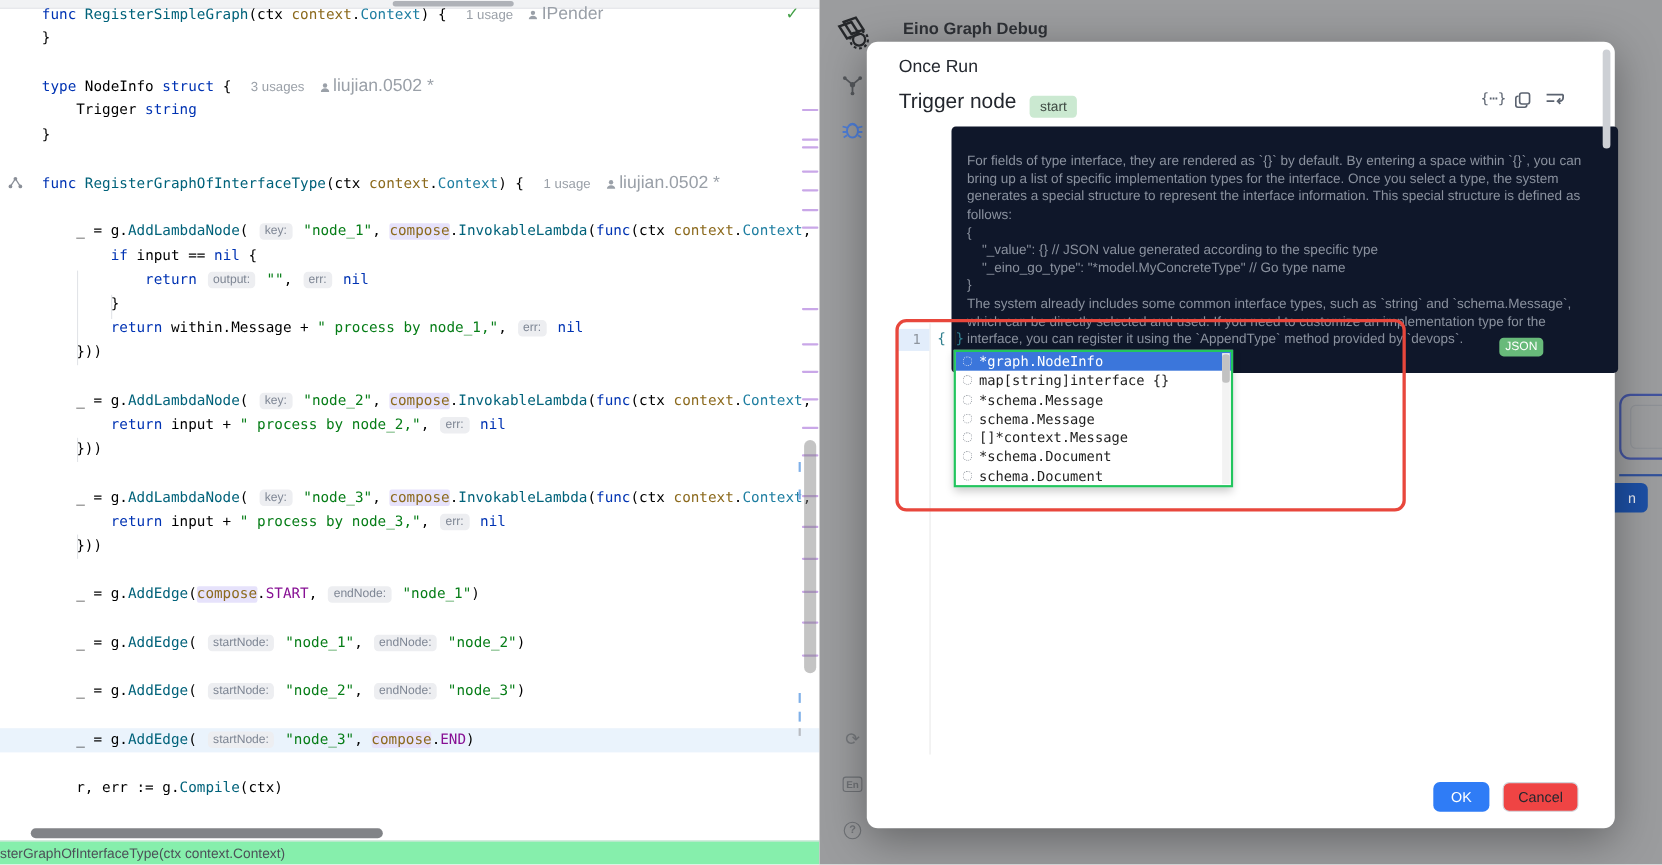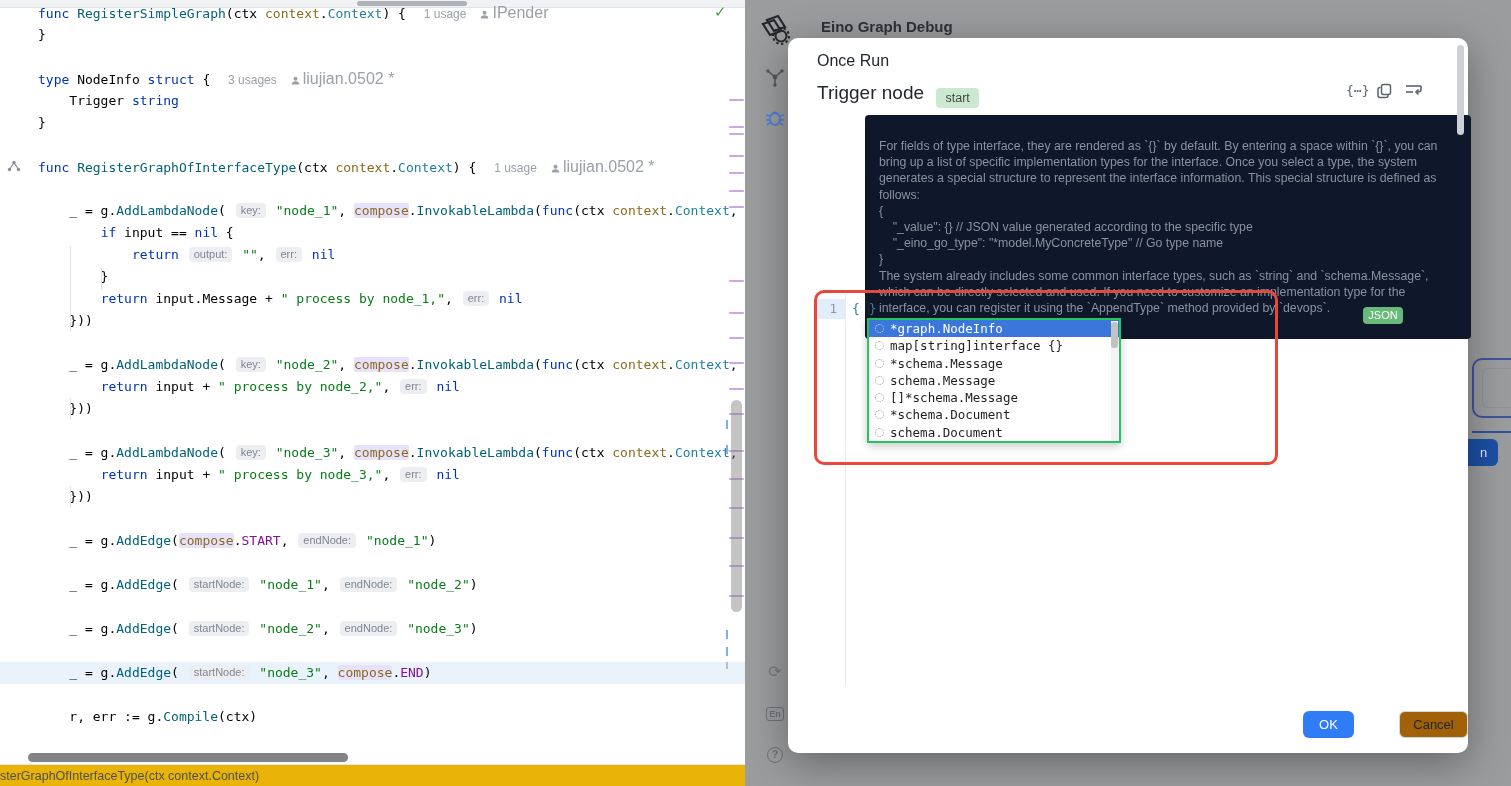--- a/index.html
+++ b/index.html
@@ -29,21 +29,21 @@
   .iguide{position:absolute;width:1px;background:#E2E4E8;}
   #gutter-run-icon{position:absolute;left:6px;top:159px;}
   #inspect-check{position:absolute;left:714px;top:3px;font-size:15px;color:#43A047;}
   #err-stripe{position:absolute;left:0;top:0;width:745px;height:786px;pointer-events:none;}
   .vdash{position:absolute;left:729px;width:15px;height:2px;background:#C9A7E8;border-radius:1px;}
   .btick{position:absolute;left:726px;width:2px;height:9px;background:#7FB0E8;}
   .gtick{position:absolute;left:726px;width:2px;height:7px;background:#B9BCC2;}
   #v-scroll-thumb{position:absolute;left:731px;top:400px;width:11px;height:212px;background:rgba(125,125,125,.45);border-radius:6px;}
   #h-scroll{position:absolute;left:0;top:750px;width:745px;height:14px;background:#fff;}
   #h-scroll-thumb{position:absolute;left:28px;top:3px;width:320px;height:9px;background:#818387;border-radius:5px;}
-  #status-bar{position:absolute;left:0;top:764px;width:745px;height:22px;background:#eab308;border-top:1px solid #E6E7EA;}
+  #status-bar{position:absolute;left:0;top:764px;width:745px;height:22px;background:#86efac;border-top:1px solid #E6E7EA;}
   #breadcrumb{position:absolute;left:0;top:4px;font-size:12.5px;color:#4C5158;white-space:nowrap;}
 
   
   #panel{position:absolute;left:745px;top:0;width:766px;height:786px;background:#9B9C9E;}
   #panel-title{position:absolute;left:76px;top:18px;font-size:15px;font-weight:600;color:#2E3136;}
   .side-ic{position:absolute;left:12px;width:36px;text-align:center;}
   #refresh-icon{top:662px;font-size:16px;color:#75787C;}
   #lang-icon{top:703px;}
   #lang-box{display:inline-block;border:1.5px solid #6F7276;color:#6F7276;border-radius:3px;
             font-size:9px;line-height:12px;padding:0 2px;font-weight:700;}
@@ -88,22 +88,22 @@
   .dd-row{height:17.3px;line-height:17.3px;font-family:"DejaVu Sans Mono",monospace;font-size:12.5px;color:#1E1E1E;
           padding-left:6px;white-space:pre;cursor:pointer;}
   .dd-row.sel{background:#3B76DB;color:#fff;}
   .dd-circle{display:inline-block;width:7px;height:7px;border:1px dotted #9CA1A8;border-radius:50%;margin-right:6px;vertical-align:0px;}
   .dd-row.sel .dd-circle{border-color:#CBD9F2;}
   #dd-scroll{position:absolute;right:1px;top:1px;width:7px;height:119px;background:#F3F3F3;}
   #dd-thumb{position:absolute;left:0;top:1px;width:7px;height:26px;background:#C2C2C2;border-radius:3px;}
   #modal-scroll-thumb{position:absolute;left:669px;top:7px;width:7px;height:90px;background:#CDD0D5;border-radius:4px;}
   #ok-btn{position:absolute;left:515px;top:673px;width:51px;height:27px;background:#2F7CF6;border:none;border-radius:6px;
           color:#fff;font-size:13px;cursor:pointer;font-family:"Liberation Sans",sans-serif;}
-  #cancel-btn{position:absolute;left:578px;top:673px;width:69px;height:27px;background:#a16207;border:1px solid #D2D5DB;
-          border-radius:6px;color:#23272E;font-size:13px;cursor:pointer;font-family:"Liberation Sans",sans-serif;margin-left:33px;}
+  #cancel-btn{position:absolute;left:578px;top:673px;width:69px;height:27px;background:#ef4444;border:1px solid #D2D5DB;
+          border-radius:6px;color:#23272E;font-size:13px;cursor:pointer;font-family:"Liberation Sans",sans-serif;}
 </style>
 </head>
 <body>
 
 <div id="root">
 
   <div id="editor">
     <div id="top-strip">
       <div id="top-strip-thumb"></div>
     </div>
@@ -124,21 +124,21 @@
         <div class="cl"></div>
         <div class="cl"><span class="tok-k">func </span><span class="tok-f">RegisterGraphOfInterfaceType</span><span>(ctx </span><span class="tok-g">context</span><span>.</span><span class="tok-t">Context</span><span>) { </span><span class="hint-use">1 usage</span><span class="hint-auth"><svg class="pic" width="9" height="9" viewBox="0 0 10 10">
               <circle cx="5" cy="3" r="2.2" fill="#9AA0A8"></circle>
               <path d="M0.8 9.5c0-2.3 1.9-3.6 4.2-3.6s4.2 1.3 4.2 3.6z" fill="#9AA0A8"></path>
             </svg>liujian.0502 *</span></div>
         <div class="cl"></div>
         <div class="cl"><span>    _ = g.</span><span class="tok-f">AddLambdaNode</span><span>( </span><span class="chip">key:</span><span> </span><span class="tok-s">"node_1"</span><span>, </span><span class="tok-g bg">compose</span><span>.</span><span class="tok-f">InvokableLambda</span><span>(</span><span class="tok-k">func</span><span>(ctx </span><span class="tok-g">context</span><span>.</span><span class="tok-t">Context</span><span>, in</span></div>
         <div class="cl"><span>        </span><span class="tok-k">if</span><span> input == </span><span class="tok-k">nil</span><span> {</span></div>
         <div class="cl"><span>            </span><span class="tok-k">return</span><span> </span><span class="chip">output:</span><span> </span><span class="tok-s">""</span><span>, </span><span class="chip">err:</span><span> </span><span class="tok-k">nil</span></div>
         <div class="cl"><span>        }</span></div>
-        <div class="cl"><span>        </span><span class="tok-k">return</span><span> input.Message + </span><span class="tok-s">" process by node_1,"</span><span>, </span><span class="chip">err:</span><span> </span><span class="tok-k">nil</span></div>
+        <div class="cl"><span>        </span><span class="tok-k">return</span><span> within.Message + </span><span class="tok-s">" process by node_1,"</span><span>, </span><span class="chip">err:</span><span> </span><span class="tok-k">nil</span></div>
         <div class="cl"><span>    }))</span></div>
         <div class="cl"></div>
         <div class="cl"><span>    _ = g.</span><span class="tok-f">AddLambdaNode</span><span>( </span><span class="chip">key:</span><span> </span><span class="tok-s">"node_2"</span><span>, </span><span class="tok-g bg">compose</span><span>.</span><span class="tok-f">InvokableLambda</span><span>(</span><span class="tok-k">func</span><span>(ctx </span><span class="tok-g">context</span><span>.</span><span class="tok-t">Context</span><span>, in</span></div>
         <div class="cl"><span>        </span><span class="tok-k">return</span><span> input + </span><span class="tok-s">" process by node_2,"</span><span>, </span><span class="chip">err:</span><span> </span><span class="tok-k">nil</span></div>
         <div class="cl"><span>    }))</span></div>
         <div class="cl"></div>
         <div class="cl"><span>    _ = g.</span><span class="tok-f">AddLambdaNode</span><span>( </span><span class="chip">key:</span><span> </span><span class="tok-s">"node_3"</span><span>, </span><span class="tok-g bg">compose</span><span>.</span><span class="tok-f">InvokableLambda</span><span>(</span><span class="tok-k">func</span><span>(ctx </span><span class="tok-g">context</span><span>.</span><span class="tok-t">Context</span><span>, </span></div>
         <div class="cl"><span>        </span><span class="tok-k">return</span><span> input + </span><span class="tok-s">" process by node_3,"</span><span>, </span><span class="chip">err:</span><span> </span><span class="tok-k">nil</span></div>
         <div class="cl"><span>    }))</span></div>
         <div class="cl"></div>
@@ -300,21 +300,21 @@
       <div id="gutter-sep"></div>
       <div id="gutter-row1">1</div>
       <div id="json-code"><span>{ </span><span class="caret2"></span><span>}</span></div>
       <div id="json-badge">JSON</div>
       <div id="red-rect"></div>
       <div id="dropdown">
         <div class="dd-row sel"><span class="dd-circle"></span><span>*graph.NodeInfo</span></div>
           <div class="dd-row"><span class="dd-circle"></span><span>map[string]interface {}</span></div>
           <div class="dd-row"><span class="dd-circle"></span><span>*schema.Message</span></div>
           <div class="dd-row"><span class="dd-circle"></span><span>schema.Message</span></div>
-          <div class="dd-row"><span class="dd-circle"></span><span>[]*schema.Message</span></div>
+          <div class="dd-row"><span class="dd-circle"></span><span>[]*context.Message</span></div>
           <div class="dd-row"><span class="dd-circle"></span><span>*schema.Document</span></div>
           <div class="dd-row"><span class="dd-circle"></span><span>schema.Document</span></div>
           <div id="dd-scroll">
           <div id="dd-thumb"></div>
         </div>
       </div>
     </div>
 
     <div id="modal-scroll-thumb"></div>
 

